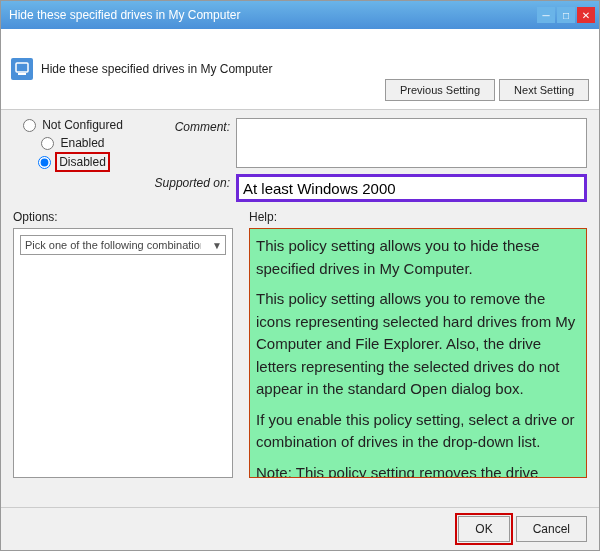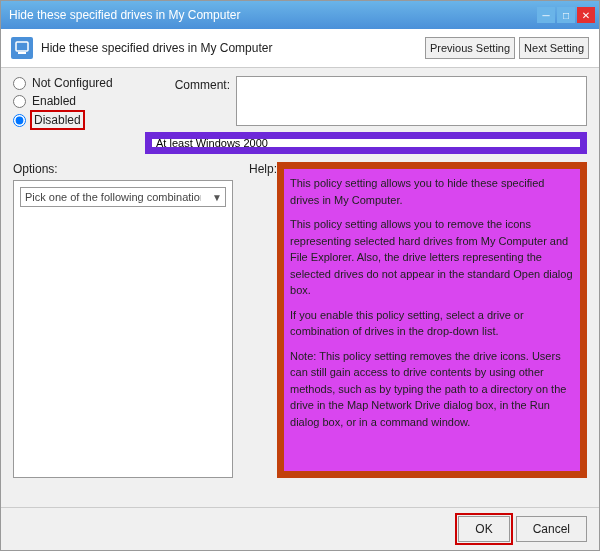--- a/index.html
+++ b/index.html
@@ -99,26 +99,27 @@
       font-size: 12px;
       color: #222;
     }
 
     .nav-buttons {
       display: flex;
       gap: 4px;
     }
 
     .nav-btn {
-      padding: 4px 4px;
+      padding: 4px 14px;
       background: #f0f0f0;
       border: 1px solid #999;
       cursor: pointer;
       font-size: 11px;
       color: #222;
+      margin-top: 42px;
     }
 
     .dialog-body {
       flex: 1;
       display: flex;
       flex-direction: column;
       padding: 8px 12px;
       overflow: hidden;
     }
 
@@ -158,37 +159,38 @@
       gap: 6px;
     }
 
     .field-label {
       font-size: 12px;
       color: #222;
       white-space: nowrap;
       padding-top: 2px;
       min-width: 85px;
       text-align: right;
+      font-style: italic;
     }
 
     .field-textarea {
       flex: 1;
       height: 50px;
       border: 1px solid #999;
       resize: none;
       font-size: 11px;
       padding: 2px;
       background: white;
     }
 
     .field-input {
       flex: 1;
-      height: 22px;
-      border: 7px solid #6d28d9;
-      font-size: 11px;
+      height: 28px;
+      border: 3px solid #6d28d9;
+      font-size: 15px;
       padding: 2px 4px;
       background: white;
       outline: none;
     }
 
     .options-help {
       display: flex;
       gap: 8px;
       flex: 1;
       min-height: 0;
@@ -239,31 +241,31 @@
       top: 50%;
       transform: translateY(-50%);
       font-size: 10px;
       color: #555;
       pointer-events: none;
     }
 
     .help-panel {
       flex: 1;
       display: flex;
-      flex-direction: row;
+      flex-direction: column;
       padding-left: 8px;
     }
 
     .help-box {
       flex: 1;
-      border: 7px solid #c2410c;
-      background: #d946ef;
+      border: 1px solid #c2410c;
+      background: #86efac;
       padding: 6px;
       overflow-y: auto;
-      font-size: 11px;
+      font-size: 15px;
       line-height: 1.5;
       color: #222;
       position: relative;
     }
 
     .help-box p {
       margin-bottom: 8px;
     }
 
     .help-box p:last-child {
@@ -327,41 +329,42 @@
     <div class="nav-buttons">
       <button class="nav-btn">Previous Setting</button>
       <button class="nav-btn">Next Setting</button>
     </div>
   </div>
 
   <div class="dialog-body">
 
     <div style="display:flex; gap:12px; margin-bottom:8px;">
 
-      <div class="radio-section" style="min-width:120px;">
+      <div class="radio-section" style="min-width:120px;align-items:center;">
         <div class="radio-row">
           <input type="radio" name="config" id="notConfigured" style="">
           <label class="radio-label" for="notConfigured">Not Configured</label>
         </div>
         <div class="radio-row">
           <input type="radio" name="config" id="enabled" style="">
           <label class="radio-label" for="enabled">Enabled</label>
         </div>
         <div class="radio-row">
           <input type="radio" name="config" id="disabled" checked="" style="">
           <label class="radio-label disabled-label" for="disabled">Disabled</label>
         </div>
       </div>
 
       <div style="flex:1; display:flex; flex-direction:column; gap:6px;">
         <div class="field-row">
           <span class="field-label">Comment:</span>
           <textarea class="field-textarea" style=""></textarea>
         </div>
         <div class="field-row">
+          <span class="field-label">Supported on:</span>
           <input type="text" class="field-input" readonly="" value="At least Windows 2000" style="">
         </div>
       </div>
     </div>
 
     <div class="options-help">
 
       <div class="options-panel">
         <span class="section-title">Options:</span>
         <div class="options-box">

